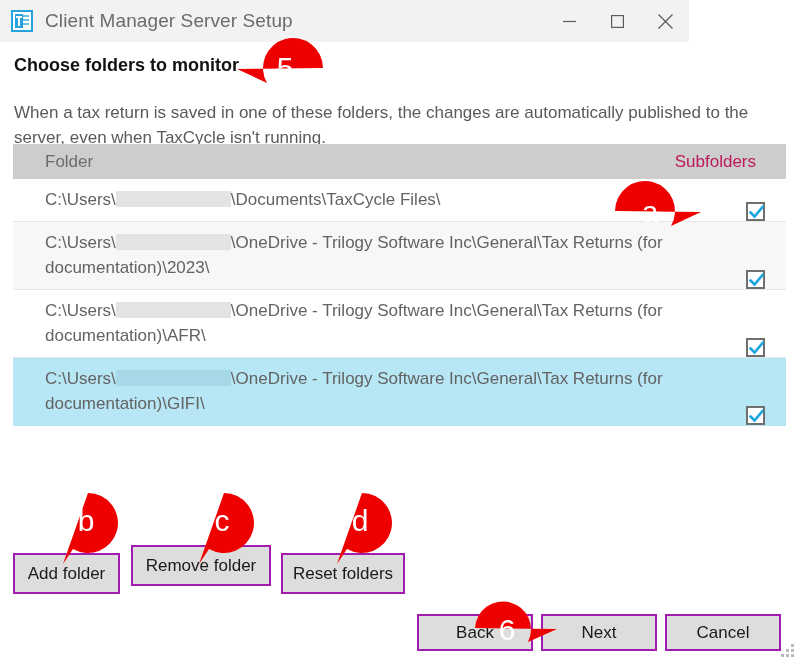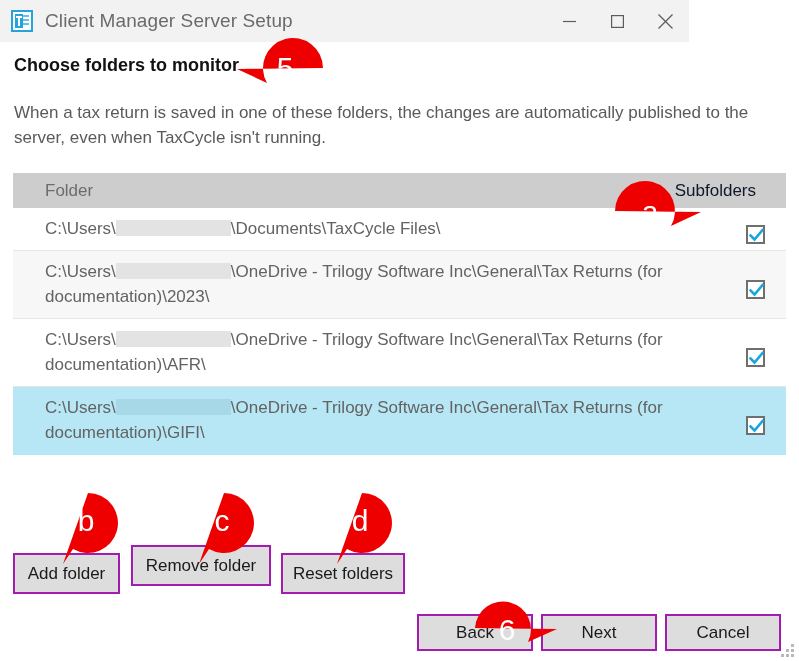--- a/index.html
+++ b/index.html
@@ -96,44 +96,44 @@
     left: 14px; top: 100px;
     width: 772px;
     font-size: 17px;
     line-height: 25px;
     color: #5a5a5a;
   }
 
   
   .table {
     position: absolute;
-    left: 13px; top: 173px;
+    left: 13px; top: 144px;
     width: 773px;
     background: #ffffff;
   }
   .thead {
     height: 35px;
     background: #cdcdcd;
     display: flex;
     align-items: center;
   }
   .th-folder {
     margin-left: 32px;
     font-size: 17px;
     color: #6c6c6c;
   }
   .th-sub {
     margin-left: auto;
     margin-right: 30px;
     font-size: 17px;
-    color: #0f172a;
+    color: #be185d;
   }
   .row {
     display: flex;
-    align-items: center;
+    align-items: flex-end;
     border-bottom: 1px solid #e6e6e6;
     min-height: 35px;
     position: relative;
   }
   .row.alt { background: #f7f7f7; }
   .row.sel { background: #b7e6f5; border-bottom: 1px solid #b7e6f5; }
   .row .path {
     margin-left: 32px;
     margin-top: 8px;
     margin-bottom: 9px;

